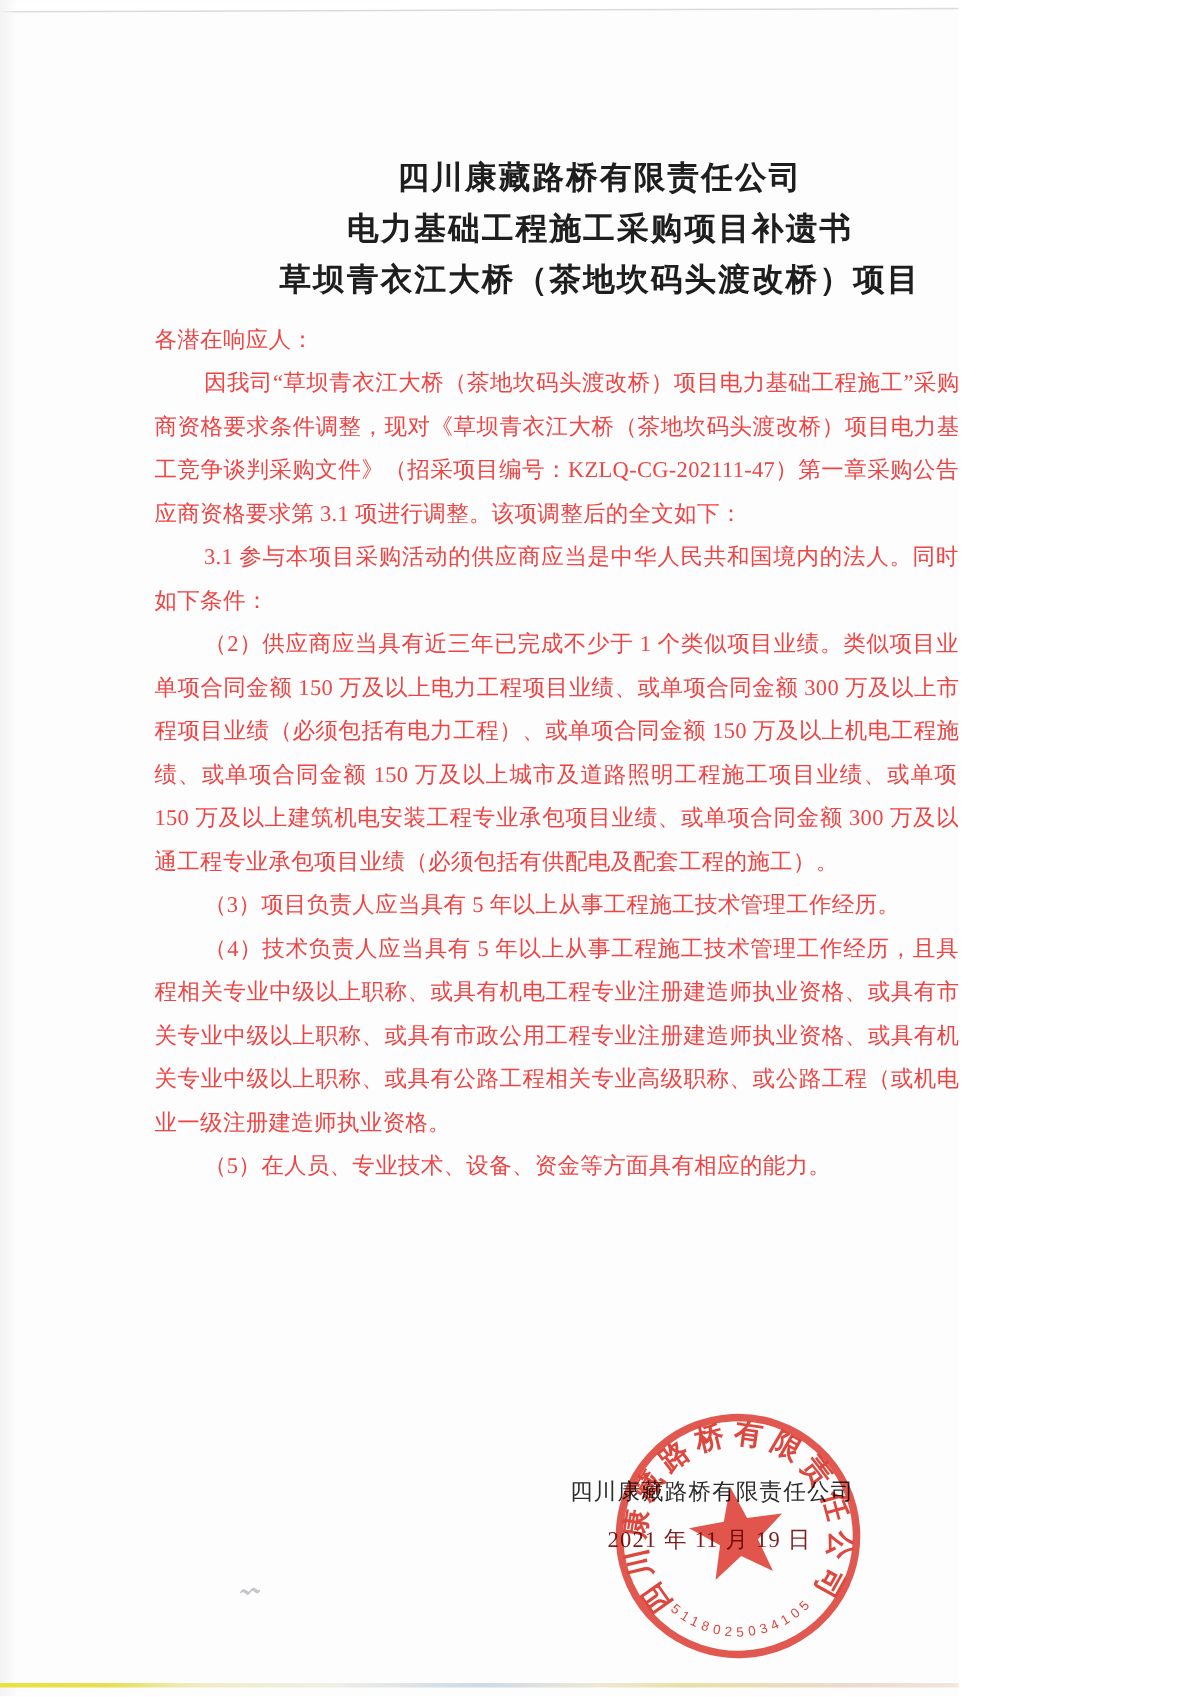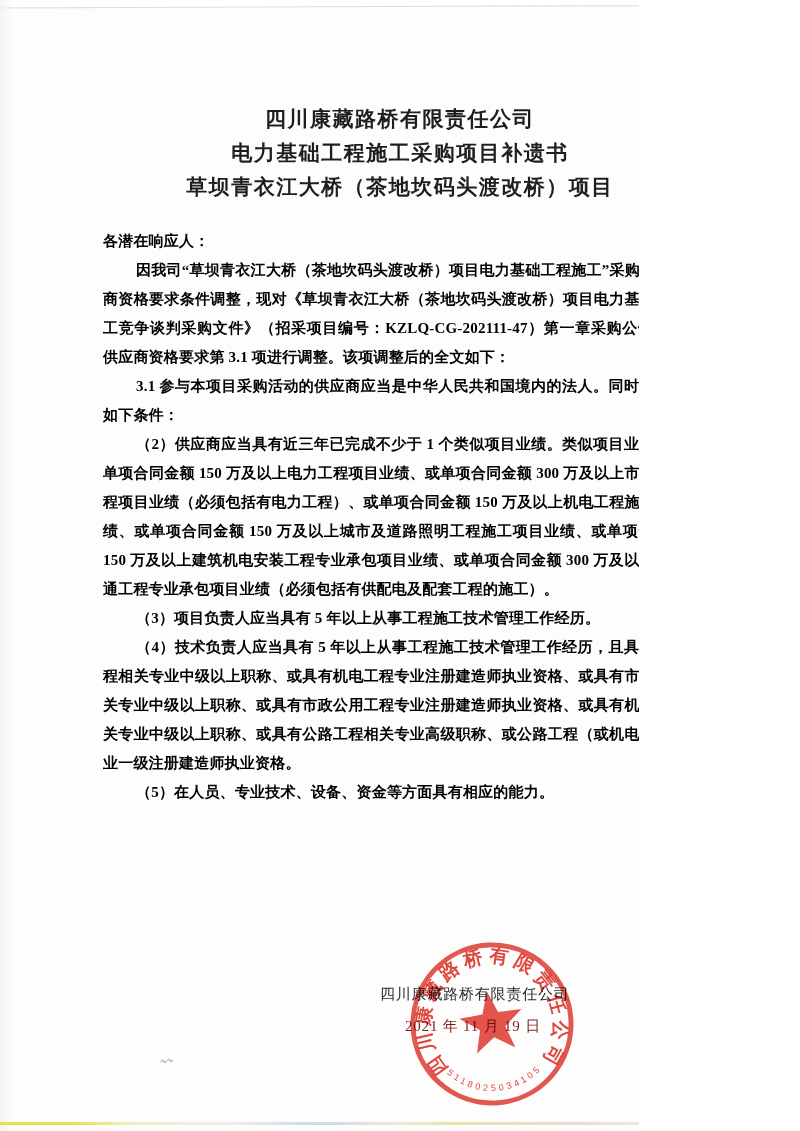--- a/index.html
+++ b/index.html
@@ -34,24 +34,24 @@
   }
   
   .doc-title{
     position:absolute;left:0;top:102px;width:800px;text-align:center;
     font-family:"Liberation Sans","DejaVu Sans",sans-serif;
     font-weight:700;font-size:21px;line-height:34px;
     color:#1e1e1e;letter-spacing:1.5px;
   }
   
   .doc-body{
-    position:absolute;left:103px;top:227px;width:598px;
+    position:absolute;left:103px;top:213px;width:598px;
     font-size:15px;line-height:29px;
     text-align:justify;text-justify:inter-ideograph;
-    letter-spacing:.2px;color:#000000;font-weight:bold;
+    letter-spacing:.2px;color:#ef4444;
   }
   .doc-body p{margin:0;}
   .doc-body p.indent{text-indent:2.2em;}
   
   .sig-company{position:absolute;left:380px;top:985px;font-size:15px;letter-spacing:.8px;color:#2b2b2b;}
   .sig-date{position:absolute;left:405px;top:1017px;font-size:15px;letter-spacing:.8px;color:#7f1d1d;}
   
   .seal{
     position:absolute;left:399px;top:931px;width:186px;height:186px;
     mix-blend-mode:multiply;opacity:.92;

